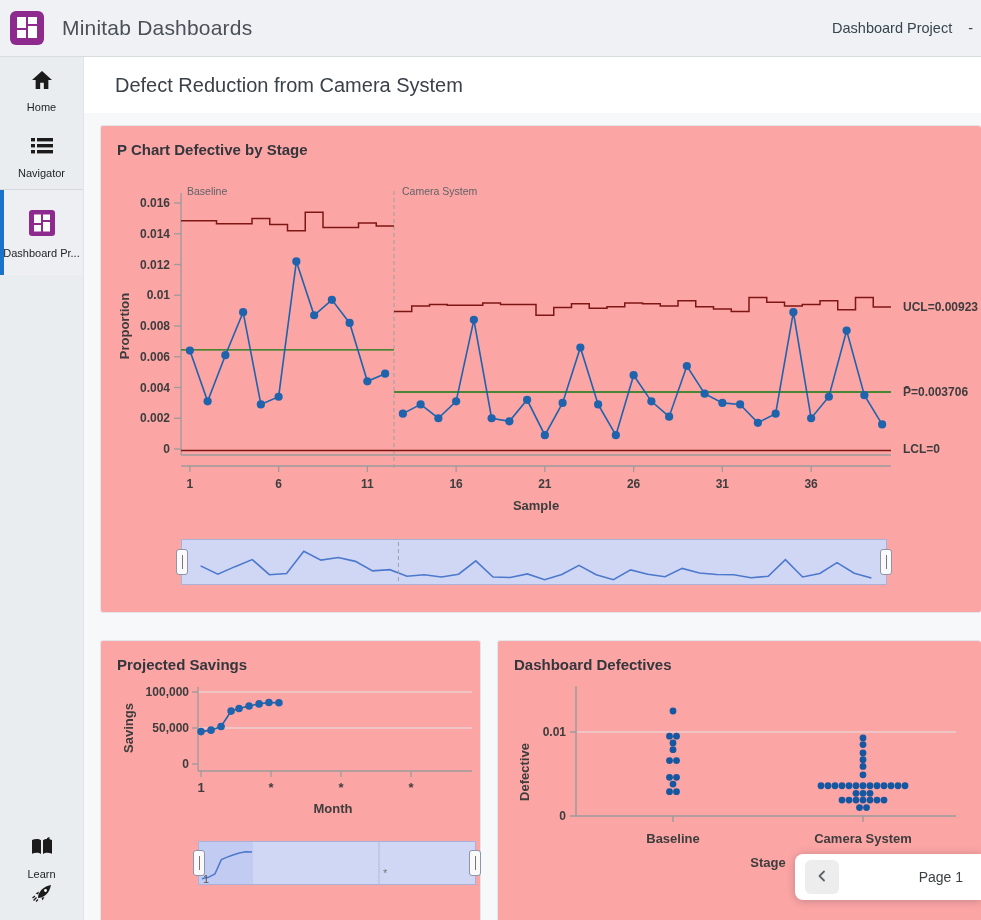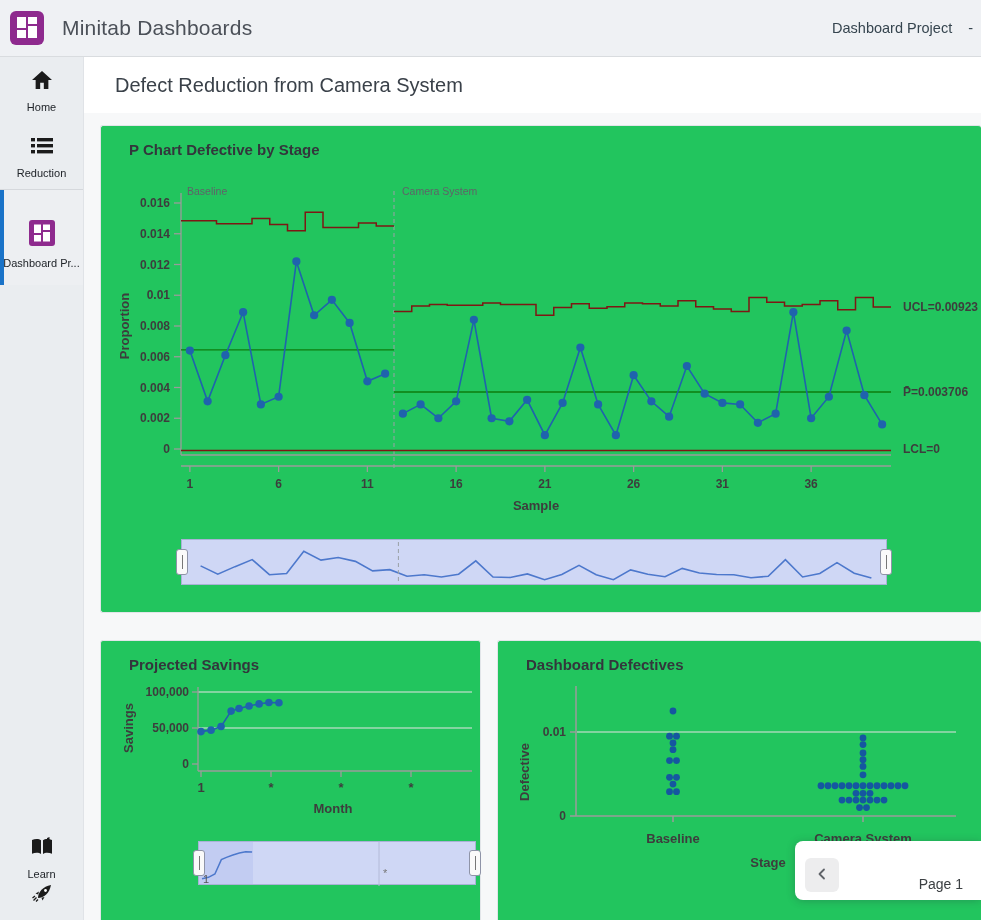--- a/index.html
+++ b/index.html
@@ -15,51 +15,51 @@
   .topbar-right { margin-left:auto; display:flex; align-items:center; gap:16px;
     font-size:14.5px; color:#36454f; cursor:pointer; }
 
   
   .sidebar { position:absolute; top:57px; left:0; bottom:0; width:84px;
     background:#eaedf0; border-right:1px solid #e0e3e7; display:flex; flex-direction:column; }
   .side-item { display:flex; flex-direction:column; align-items:center; gap:7px;
     padding:13px 2px 10px 2px; cursor:pointer; position:relative; }
   .side-item .lbl { font-size:11px; color:#21252a; max-width:80px; white-space:nowrap;
     overflow:hidden; text-overflow:ellipsis; }
-  .side-item.active { border-top:1px solid #d5d8dc; padding-top:30px; padding-bottom:16px; background:#edeff2; }
+  .side-item.active { border-top:1px solid #d5d8dc; padding-top:20px; padding-bottom:16px; background:#edeff2; }
   .side-item.active::before { content:""; position:absolute; left:0; top:0; bottom:0; width:4px; background:#1a73c8; }
   .side-bottom { margin-top:auto; padding-bottom:0; }
 
   
   .main { position:absolute; left:84px; top:57px; right:0; bottom:0; }
   .title-band { background:#ffffff; height:56px; display:flex; align-items:center; padding-left:31px; }
   .page-title { font-size:20px; color:#3a4149; font-weight:500; }
   .content { position:absolute; top:56px; left:0; right:0; bottom:0; background:#f7f8f9; }
 
-  .card { background:#22c55e; border:1px solid #e2e5e9; border-radius:3px; position:relative;padding-left:12px; }
+  .card { background:#fca5a5; border:1px solid #e2e5e9; border-radius:3px; position:relative; }
   .card h2 { font-size:15px; font-weight:700; color:#33363c; padding:15px 16px 0 16px; }
   .card-pchart { margin:12px 0 0 16px; height:488px; border-right:none; }
   .cards-row { display:flex; gap:16px; margin:27px 0 0 16px; }
   .card-savings { width:381px; height:300px; }
   .card-dotplot { flex:1; height:300px; border-right:none; }
 
   svg text { font-family:"Liberation Sans", sans-serif; }
 
   
   .brush { position:absolute; background:#cfd7f5; border:1px solid #a9b2d6; }
   .brush .darkseg { position:absolute; left:0; top:0; bottom:0; background:#c2ccf2; }
   .handle { position:absolute; top:50%; transform:translateY(-50%); width:12px; height:26px;
     background:#fafafa; border:1px solid #8f94a8; border-radius:3px; cursor:ew-resize; }
   .handle::after { content:""; position:absolute; left:5px; top:5px; bottom:5px; width:1px; background:#777; }
   .brush svg { position:absolute; left:0; top:0; }
 
   
-  .pagebar { position:absolute; right:0; bottom:20px; width:186px; height:59px; background:#fff;
+  .pagebar { position:absolute; right:0; bottom:20px; width:186px; height:46px; background:#fff;
     border-radius:8px 0 0 8px; box-shadow:0 1px 8px rgba(40,45,60,.28);
-    display:flex; align-items:flex-end; padding:0 18px 8px 10px; justify-content:space-between; z-index:5; }
+    display:flex; align-items:center; padding:0 18px 0 10px; justify-content:space-between; z-index:5; }
   .prev-btn { width:34px; height:34px; background:#ededee; border:none; border-radius:6px;
     display:flex; align-items:center; justify-content:center; cursor:pointer; }
   .page-label { font-size:14px; color:#3c4043; }
 </style>
 </head>
 <body>
 
 <header class="topbar">
   <span class="logo">
     <svg width="34" height="34" viewBox="0 0 34 34">
@@ -89,21 +89,21 @@
     <span>
       <svg width="24" height="20" viewBox="0 0 24 20">
         <rect x="1" y="2" width="4" height="3.4" fill="#1b1b1b"></rect>
           <rect x="7" y="2" width="16" height="3.4" fill="#1b1b1b"></rect>
         <rect x="1" y="8" width="4" height="3.4" fill="#1b1b1b"></rect>
           <rect x="7" y="8" width="16" height="3.4" fill="#1b1b1b"></rect>
         <rect x="1" y="14" width="4" height="3.4" fill="#1b1b1b"></rect>
           <rect x="7" y="14" width="16" height="3.4" fill="#1b1b1b"></rect>
       </svg>
     </span>
-    <span class="lbl">Reduction</span>
+    <span class="lbl">Navigator</span>
   </div>
   <div class="side-item active">
     <span>
       <svg width="26" height="26" viewBox="0 0 26 26">
         <rect x="0" y="0" width="26" height="26" rx="3" fill="#8e2a8e"></rect>
         <rect x="5" y="4.5" width="7" height="8.5" fill="#fff"></rect>
           <rect x="5" y="15" width="7" height="6.5" fill="#fff"></rect>
         <rect x="14" y="4.5" width="7" height="5.5" fill="#fff"></rect>
           <rect x="14" y="12" width="7" height="9.5" fill="#fff"></rect>
       </svg>

